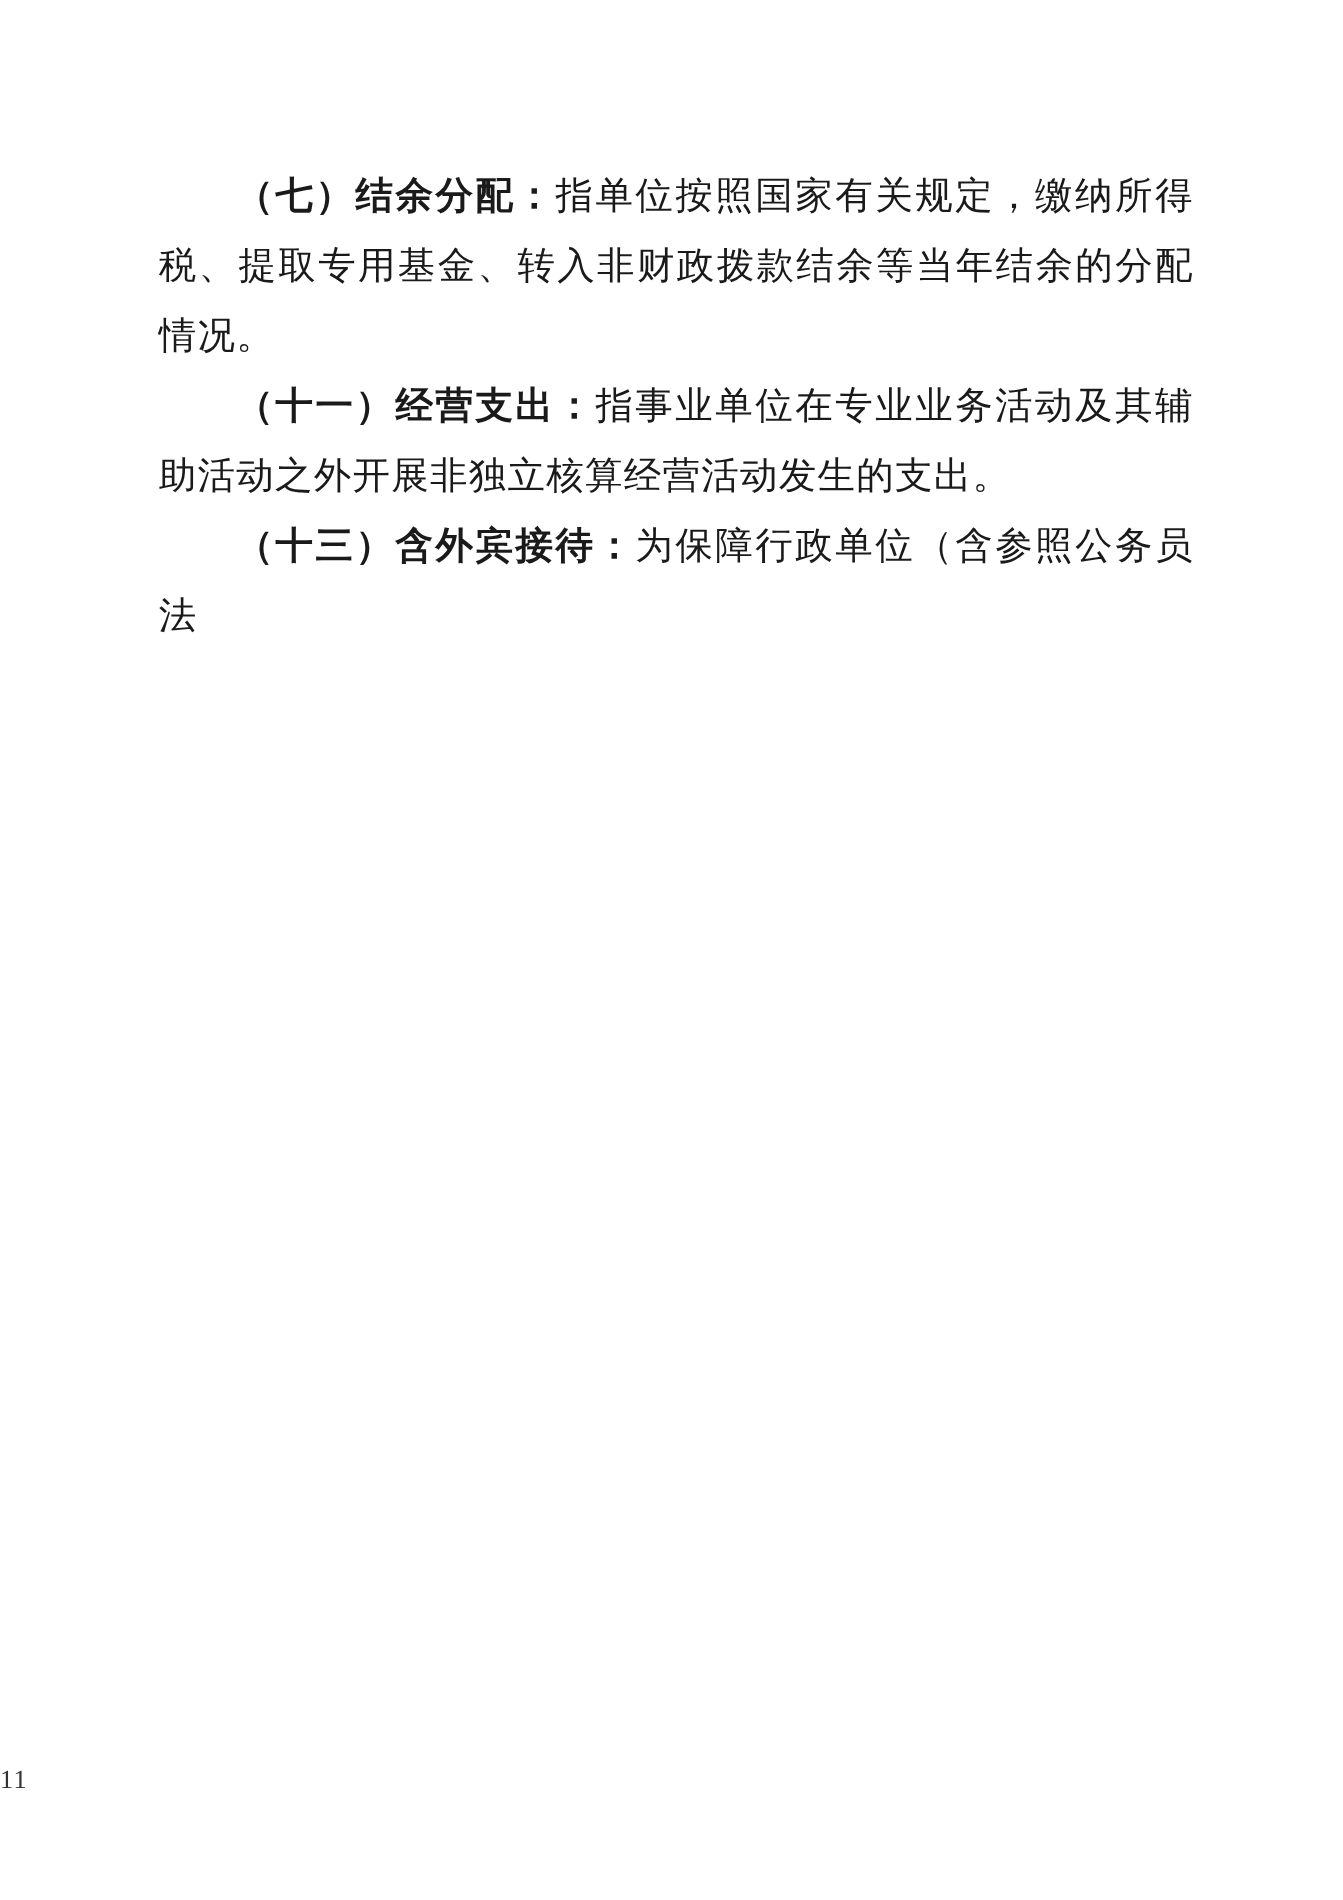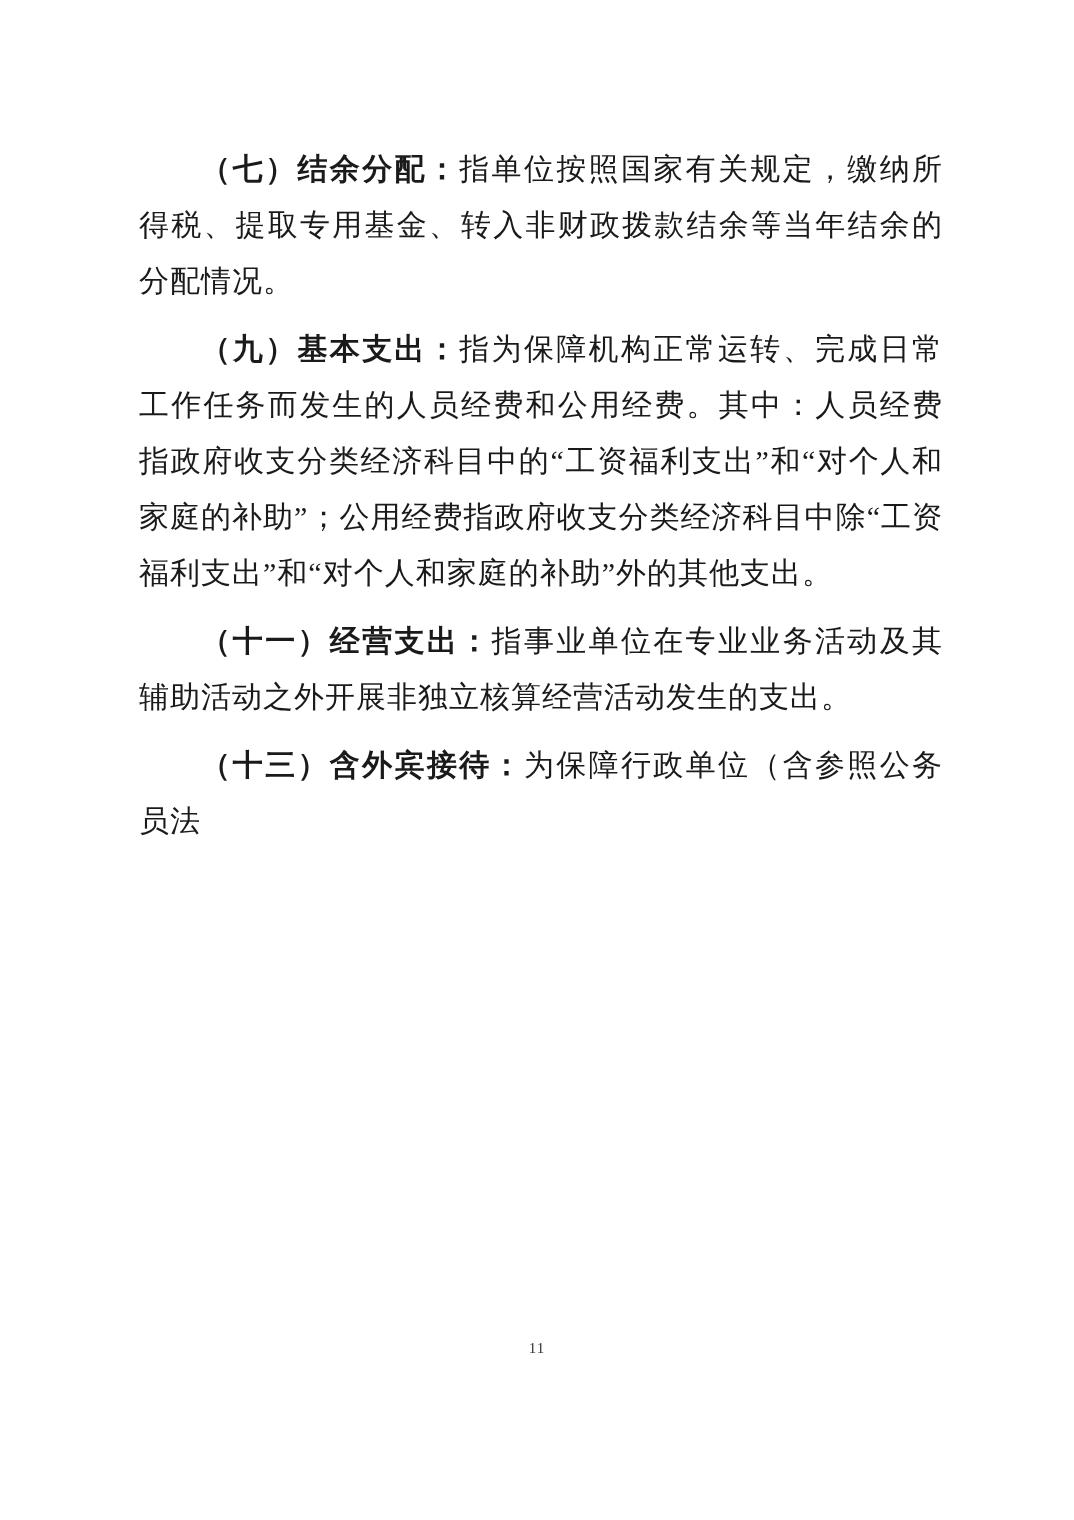--- a/index.html
+++ b/index.html
@@ -23,57 +23,56 @@
     height: 1520px;
     background: #ffffff;
   }
   .content {
     position: absolute;
     left: 127px;
     top: 129px;
     width: 828px;
   }
   .para {
-    margin: 12px;
+    margin: 0;
     font-size: 30px;
     line-height: 56px;
     letter-spacing: 1px;
     text-align: justify;
     text-justify: inter-character;
     text-indent: 2.05em;
     word-break: break-all;
   }
   .para .term {
     font-weight: bold;
   }
   .para .def {
     font-weight: normal;
   }
   .page-number {
     position: absolute;
-    top: 1335px;
+    top: 1410px;
     left: 0;
     width: 100%;
-    text-align: center;
-    font-size: 15px;
+    text-align: left;
+    font-size: 21px;
     line-height: 26px;
     color: #333333;
     letter-spacing: 1px;
   }
 </style>
 </head>
 <body>
 
 <div class="page">
   <div class="content">
 
     <p class="para"><span class="term">（七）结余分配：</span><span class="def">指单位按照国家有关规定，缴纳所得税、提取专用基金、转入非财政拨款结余等当年结余的分配情况。</span></p>
 
 
-    <p class="para"><span class="term">（九）基本支出：</span><span class="def">指为保障机构正常运转、完成日常工作任务而发生的人员经费和公用经费。其中：人员经费指政府收支分类经济科目中的“工资福利支出”和“对个人和家庭的补助”；公用经费指政府收支分类经济科目中除“工资福利支出”和“对个人和家庭的补助”外的其他支出。</span></p>
 
 
     <p class="para"><span class="term">（十一）经营支出：</span><span class="def">指事业单位在专业业务活动及其辅助活动之外开展非独立核算经营活动发生的支出。</span></p>
 
 
     <p class="para"><span class="term">（十三）含外宾接待：</span><span class="def">为保障行政单位（含参照公务员法</span></p>
 
   </div>
 
   <div class="page-number">11</div>

